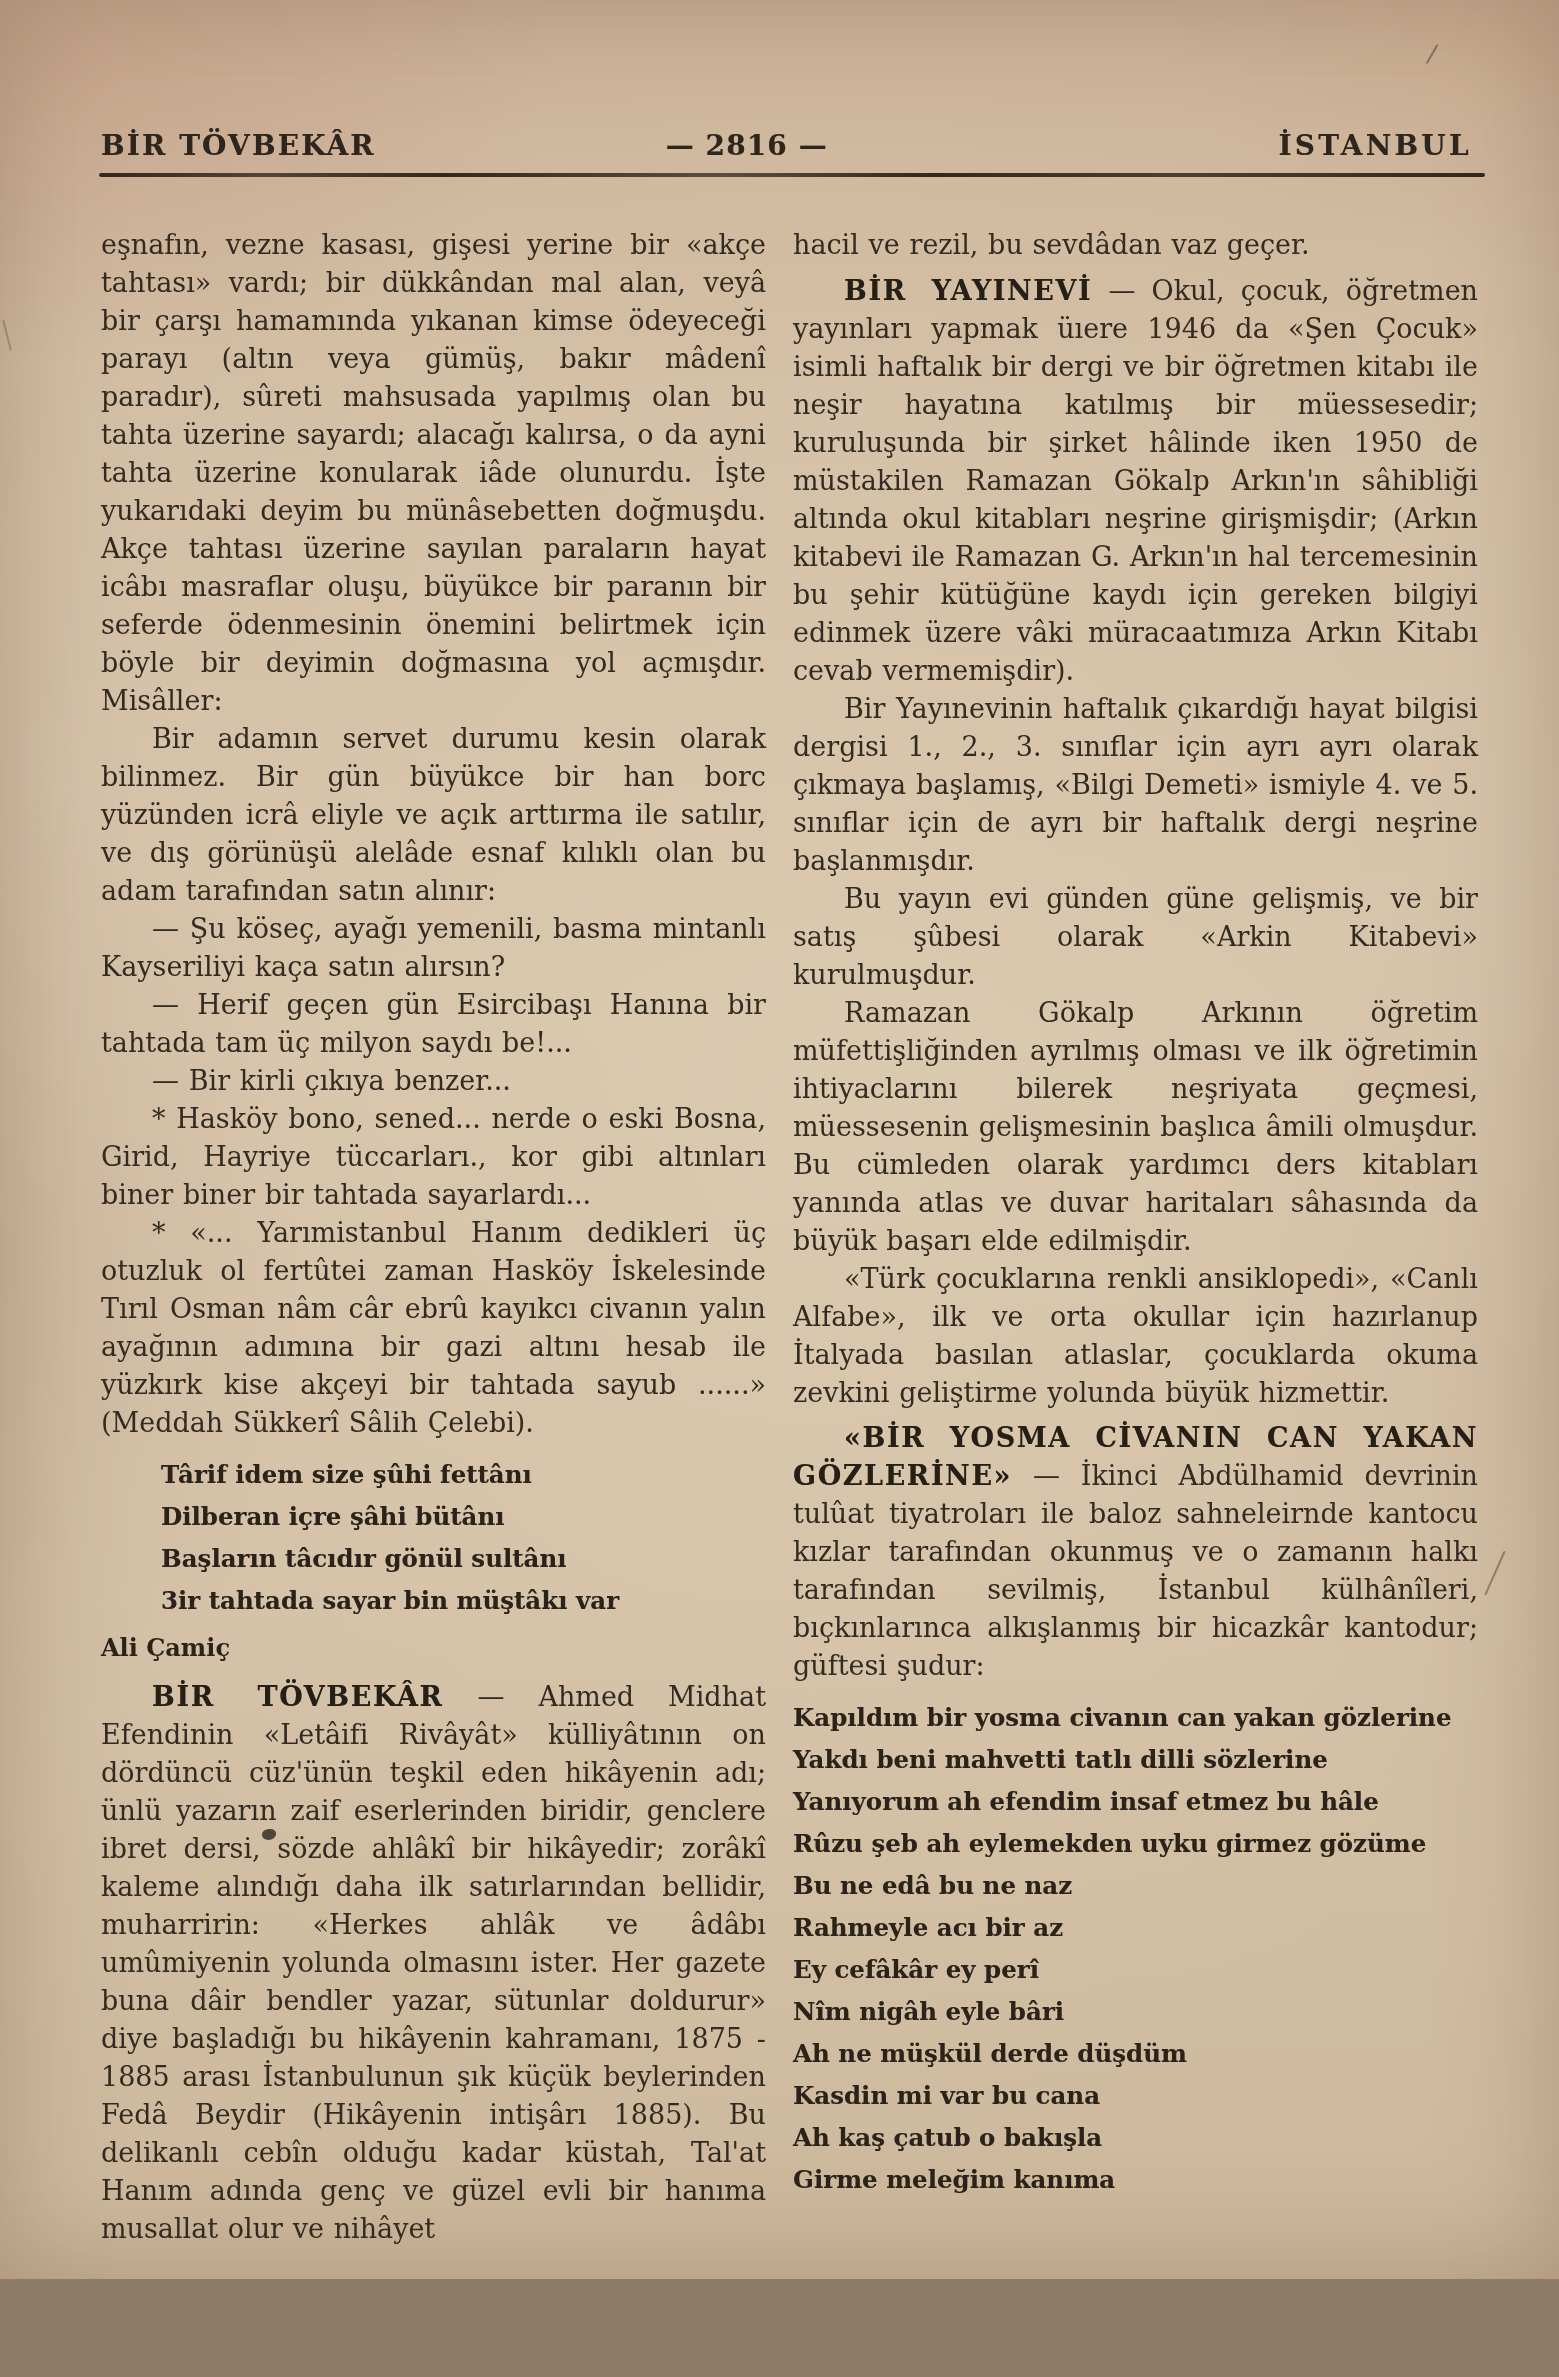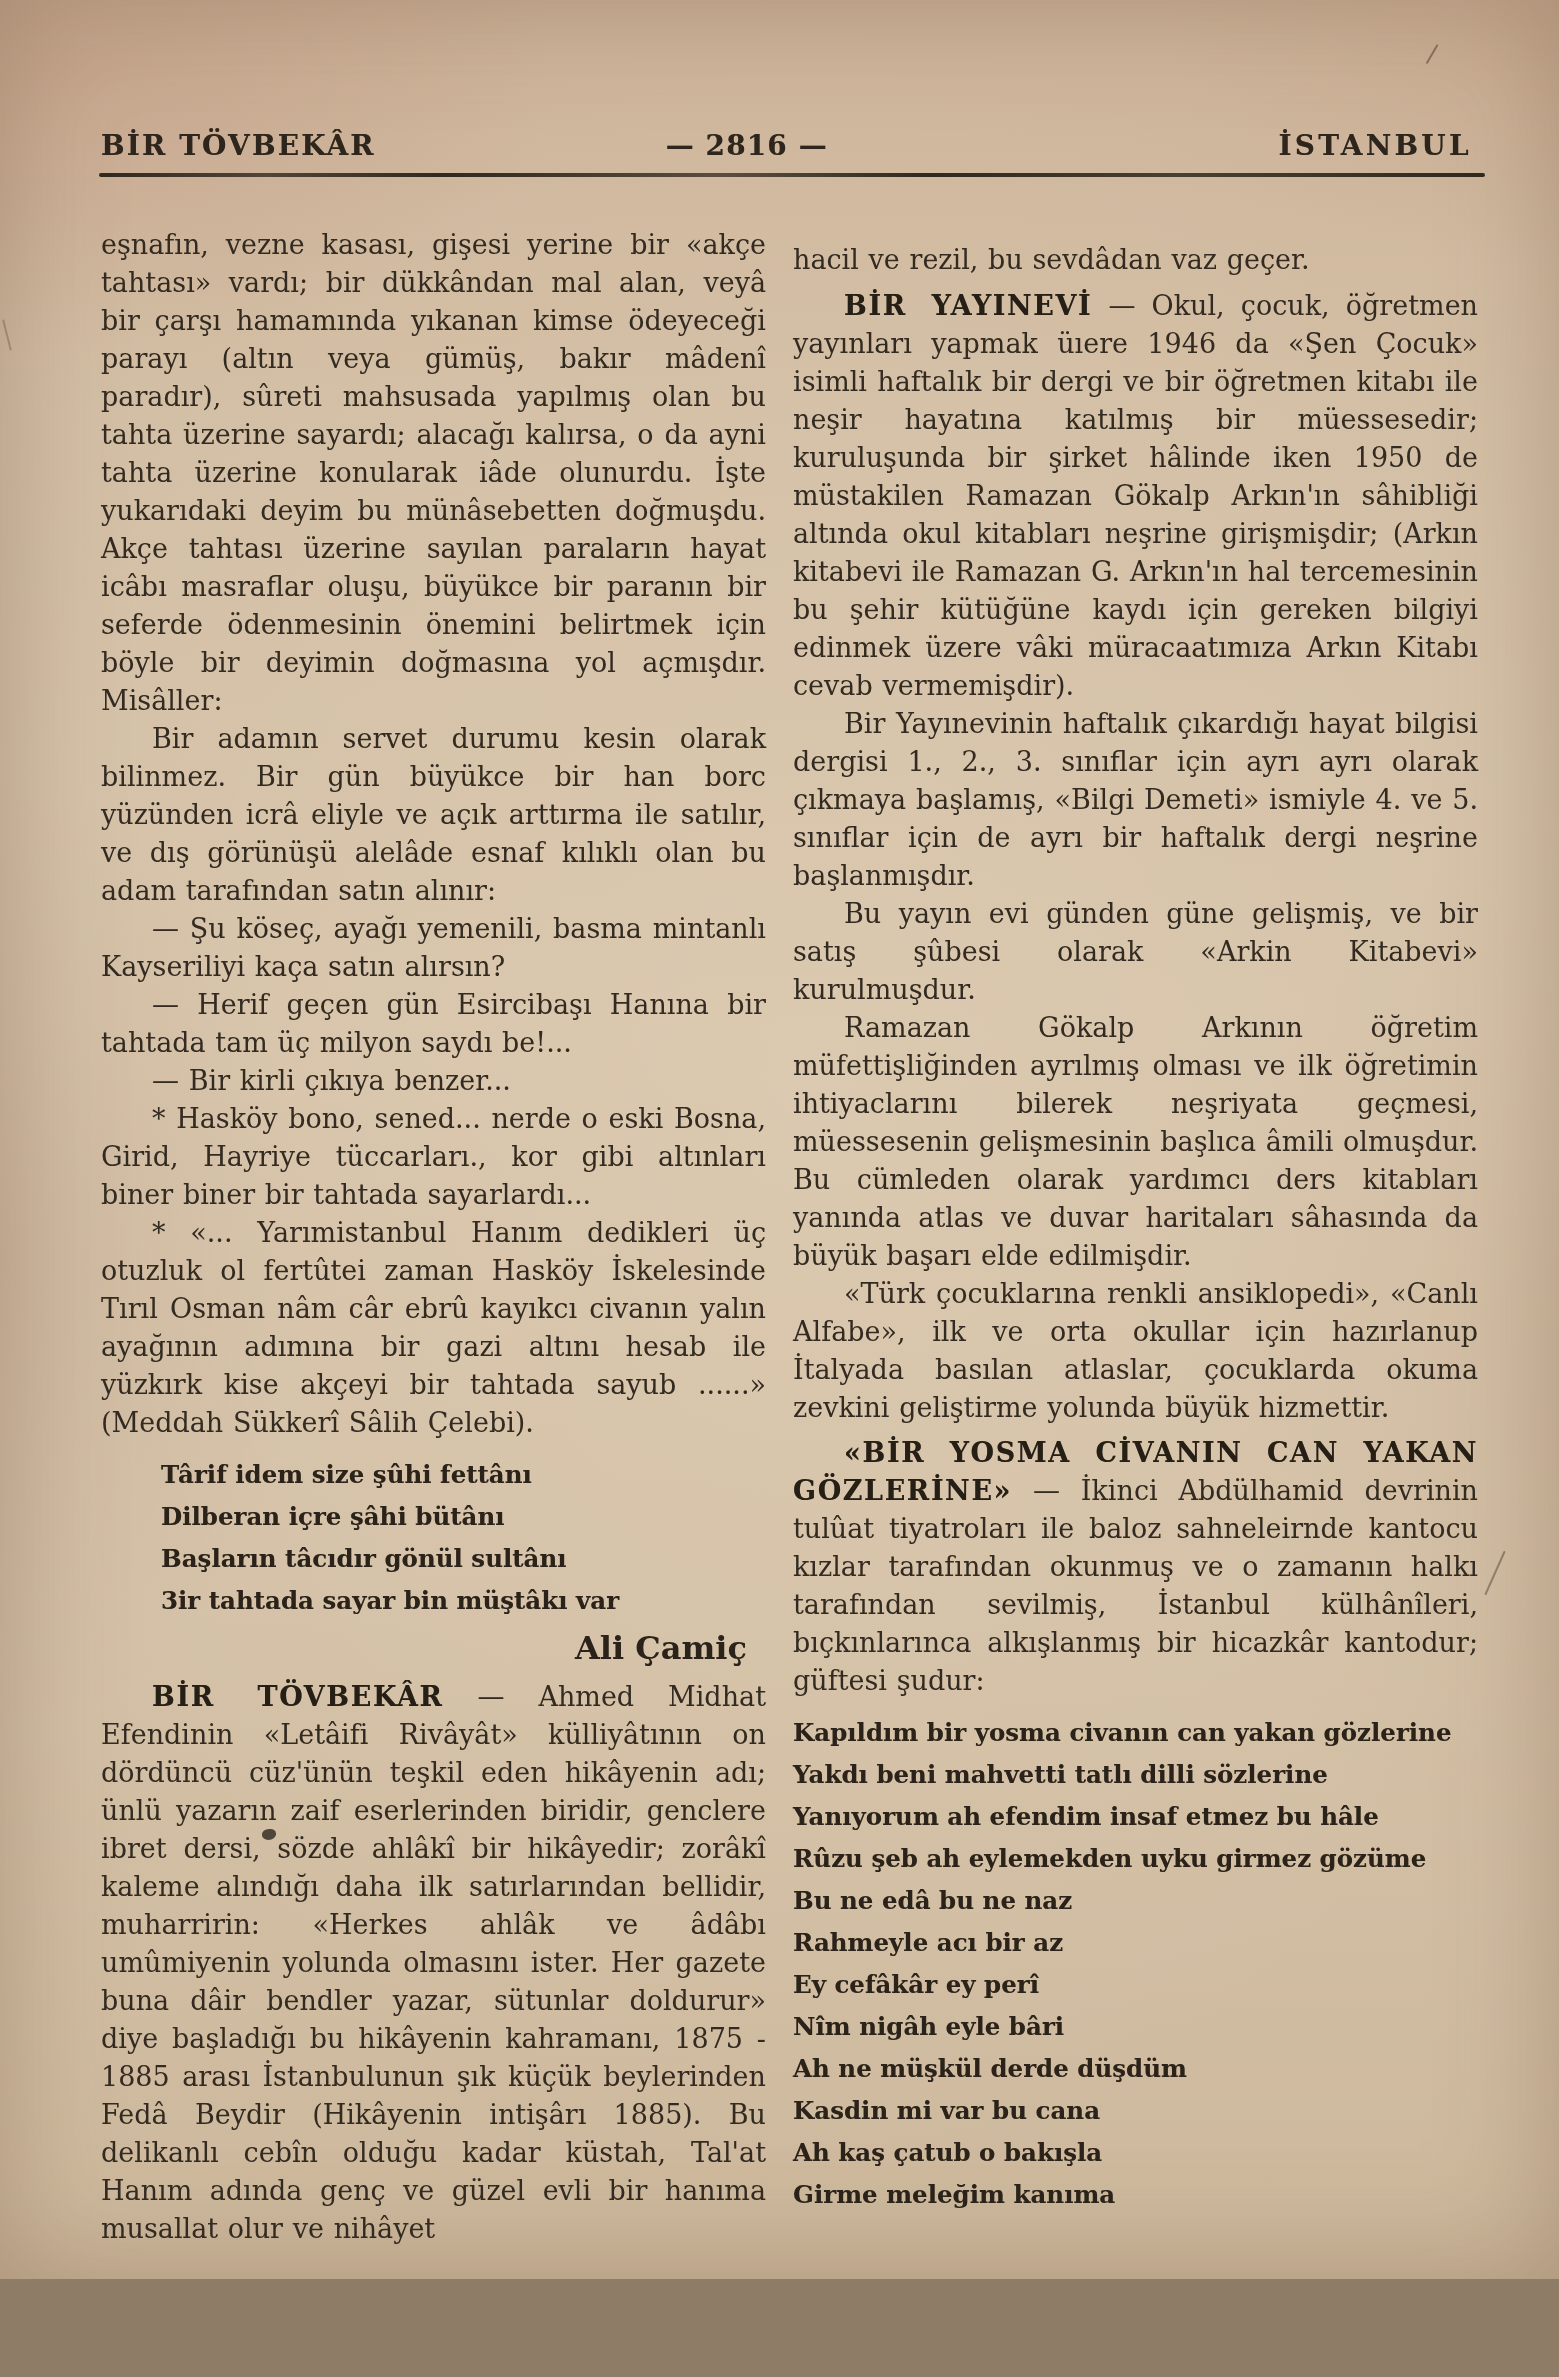--- a/index.html
+++ b/index.html
@@ -62,21 +62,21 @@
   .columns {
     position: absolute;
     left: 101px;
     top: 226px;
     width: 1384px;
     display: flex;
     gap: 27px;
   }
   .col { position: relative; }
   .col-left  { width: 665px; }
-  .col-right { width: 685px; margin-top: 15px; }
+  .col-right { width: 685px; }
 
   .para {
     margin: 0;
     font-size: 27px;
     line-height: 38px;
     text-align: justify;
     text-indent: 51px;
     word-spacing: 1.1px;
   }
   .para.cont { text-indent: 0; }
@@ -94,23 +94,22 @@
     font-weight: bold;
     font-size: 24.5px;
     line-height: 42px;
     color: #2b2319;
     white-space: nowrap;
     text-shadow: 0 0 0.5px rgba(43,35,25,0.35);
   }
   .attribution {
     margin: 7.5px 19px 10.6px 0;
     font-weight: bold;
-    font-size: 32px;
+    font-size: 24px;
     line-height: 38px;
-    text-align: right;
     color: #2b2319;
   }
   
   .scan-mark {
     position: absolute;
     background: rgba(70,55,42,0.45);
     border-radius: 1.6px;
   }
   .mark-slash-right {
     width: 2.1px; height: 48px;

